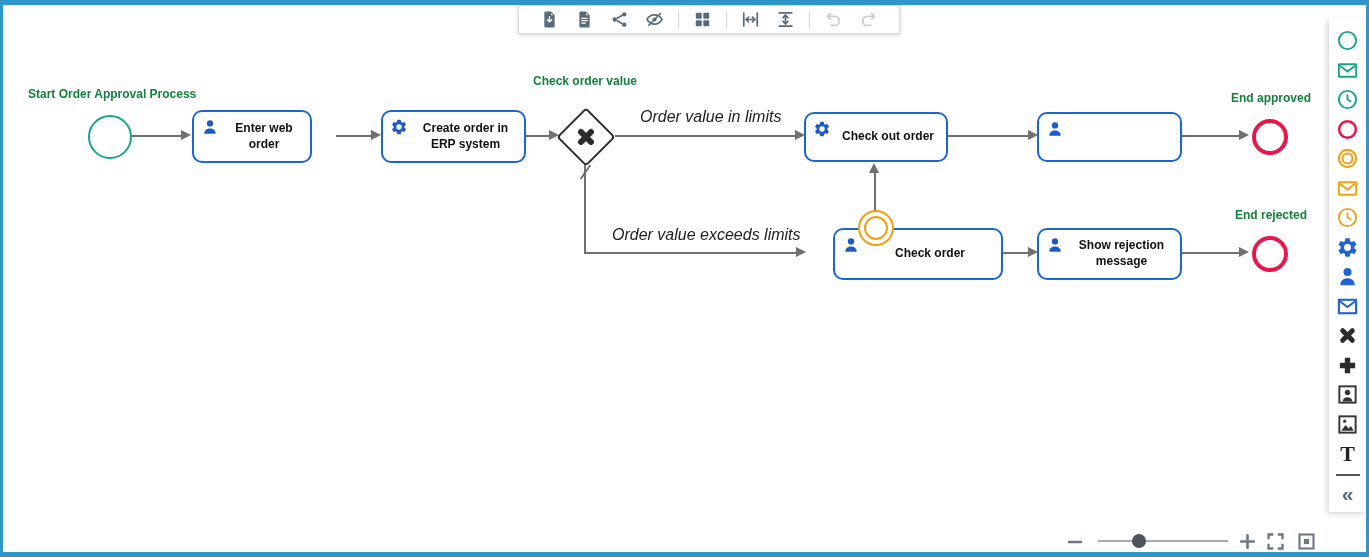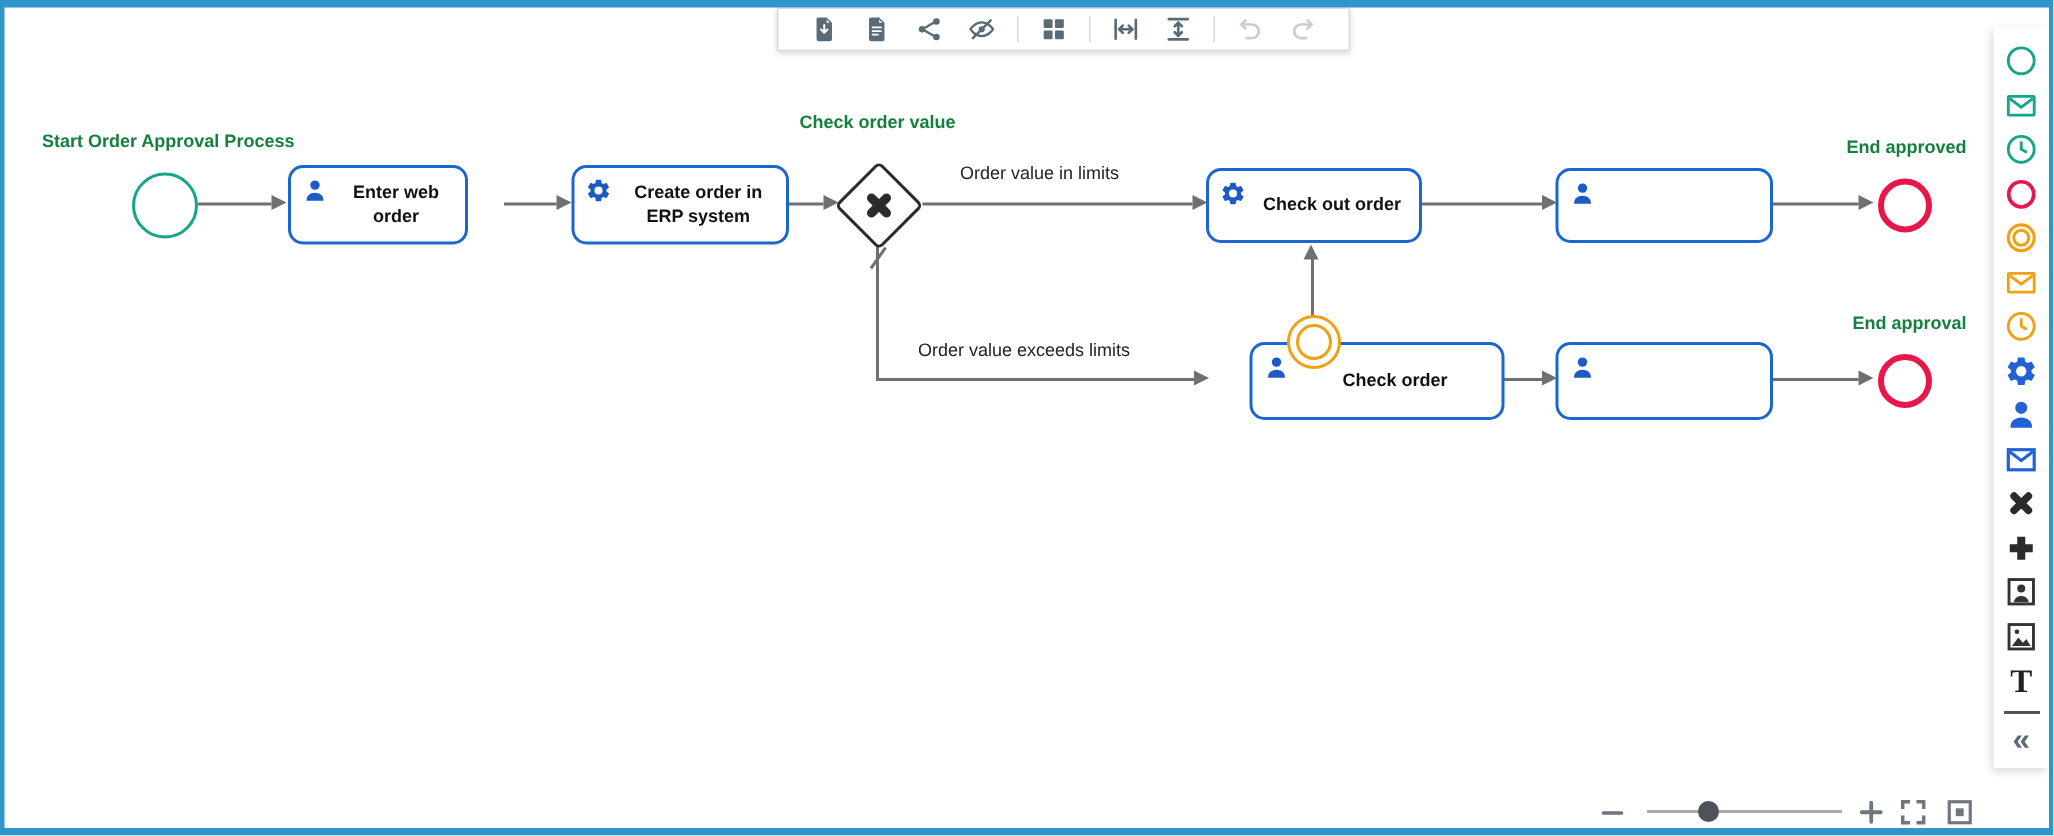--- a/index.html
+++ b/index.html
@@ -53,21 +53,21 @@
   .zc-minus { left: 1066px; top: 533px; width: 18px; height: 18px; }
   .zc-slider-track { left: 1098px; top: 540px; width: 130px; height: 2px; background: #a7abb0; }
   .zc-slider-knob { left: 1132px; top: 534px; width: 14px; height: 14px; border-radius: 50%; background: #4d5359; cursor: pointer; }
   .zc-plus { left: 1238px; top: 532px; width: 19px; height: 19px; }
   .zc-fullscreen { left: 1265px; top: 531px; width: 21px; height: 21px; }
   .zc-fit { left: 1296px; top: 531px; width: 21px; height: 21px; }
   .zoomctl svg { width: 100%; height: 100%; }
 
   
   .node-label { position: absolute; font-size: 12px; font-weight: bold; color: #15803d; white-space: nowrap; z-index: 6; }
-  .flow-label { position: absolute; font-size: 12px; color: #222; white-space: nowrap; z-index: 6; }
+  .flow-label { position: absolute; font-size: 16px; font-style: italic; color: #222; white-space: nowrap; z-index: 6; }
 
   .event-circle { position: absolute; border-radius: 50%; background: #fff; z-index: 5; }
   .start-event { left: 88px; top: 115px; width: 44px; height: 44px; border: 2.5px solid #17a589; }
   .end-event { width: 36px; height: 36px; border: 4px solid #e8174b; }
   .end-approved { left: 1252px; top: 119px; }
   .end-rejected { left: 1252px; top: 236px; }
 
   .task {
     position: absolute; background: #fff;
     border: 2px solid #1b66cf; border-radius: 10px;
@@ -395,19 +395,20 @@
   </span>
 </div>
 
 <div class="task t-rejection">
   <span class="task-icon">
     <svg viewBox="0 0 24 24" fill="currentColor">
         <circle cx="12" cy="7.2" r="4.2"></circle>
         <path d="M4.5 20.5c0-4.2 3.4-6.6 7.5-6.6s7.5 2.4 7.5 6.6v.5h-15v-.5z"></path>
       </svg>
   </span>
+  <span class="task-text">Show rejection message</span>
 </div>
 
 <div class="node-label" style="left:1231px;top:91px;">End approved</div>
 <div class="event-circle end-event end-approved"></div>
 
-<div class="node-label" style="left:1235px;top:208px;">End approval</div>
+<div class="node-label" style="left:1235px;top:208px;">End rejected</div>
 <div class="event-circle end-event end-rejected"></div>
 
 </body></html>

